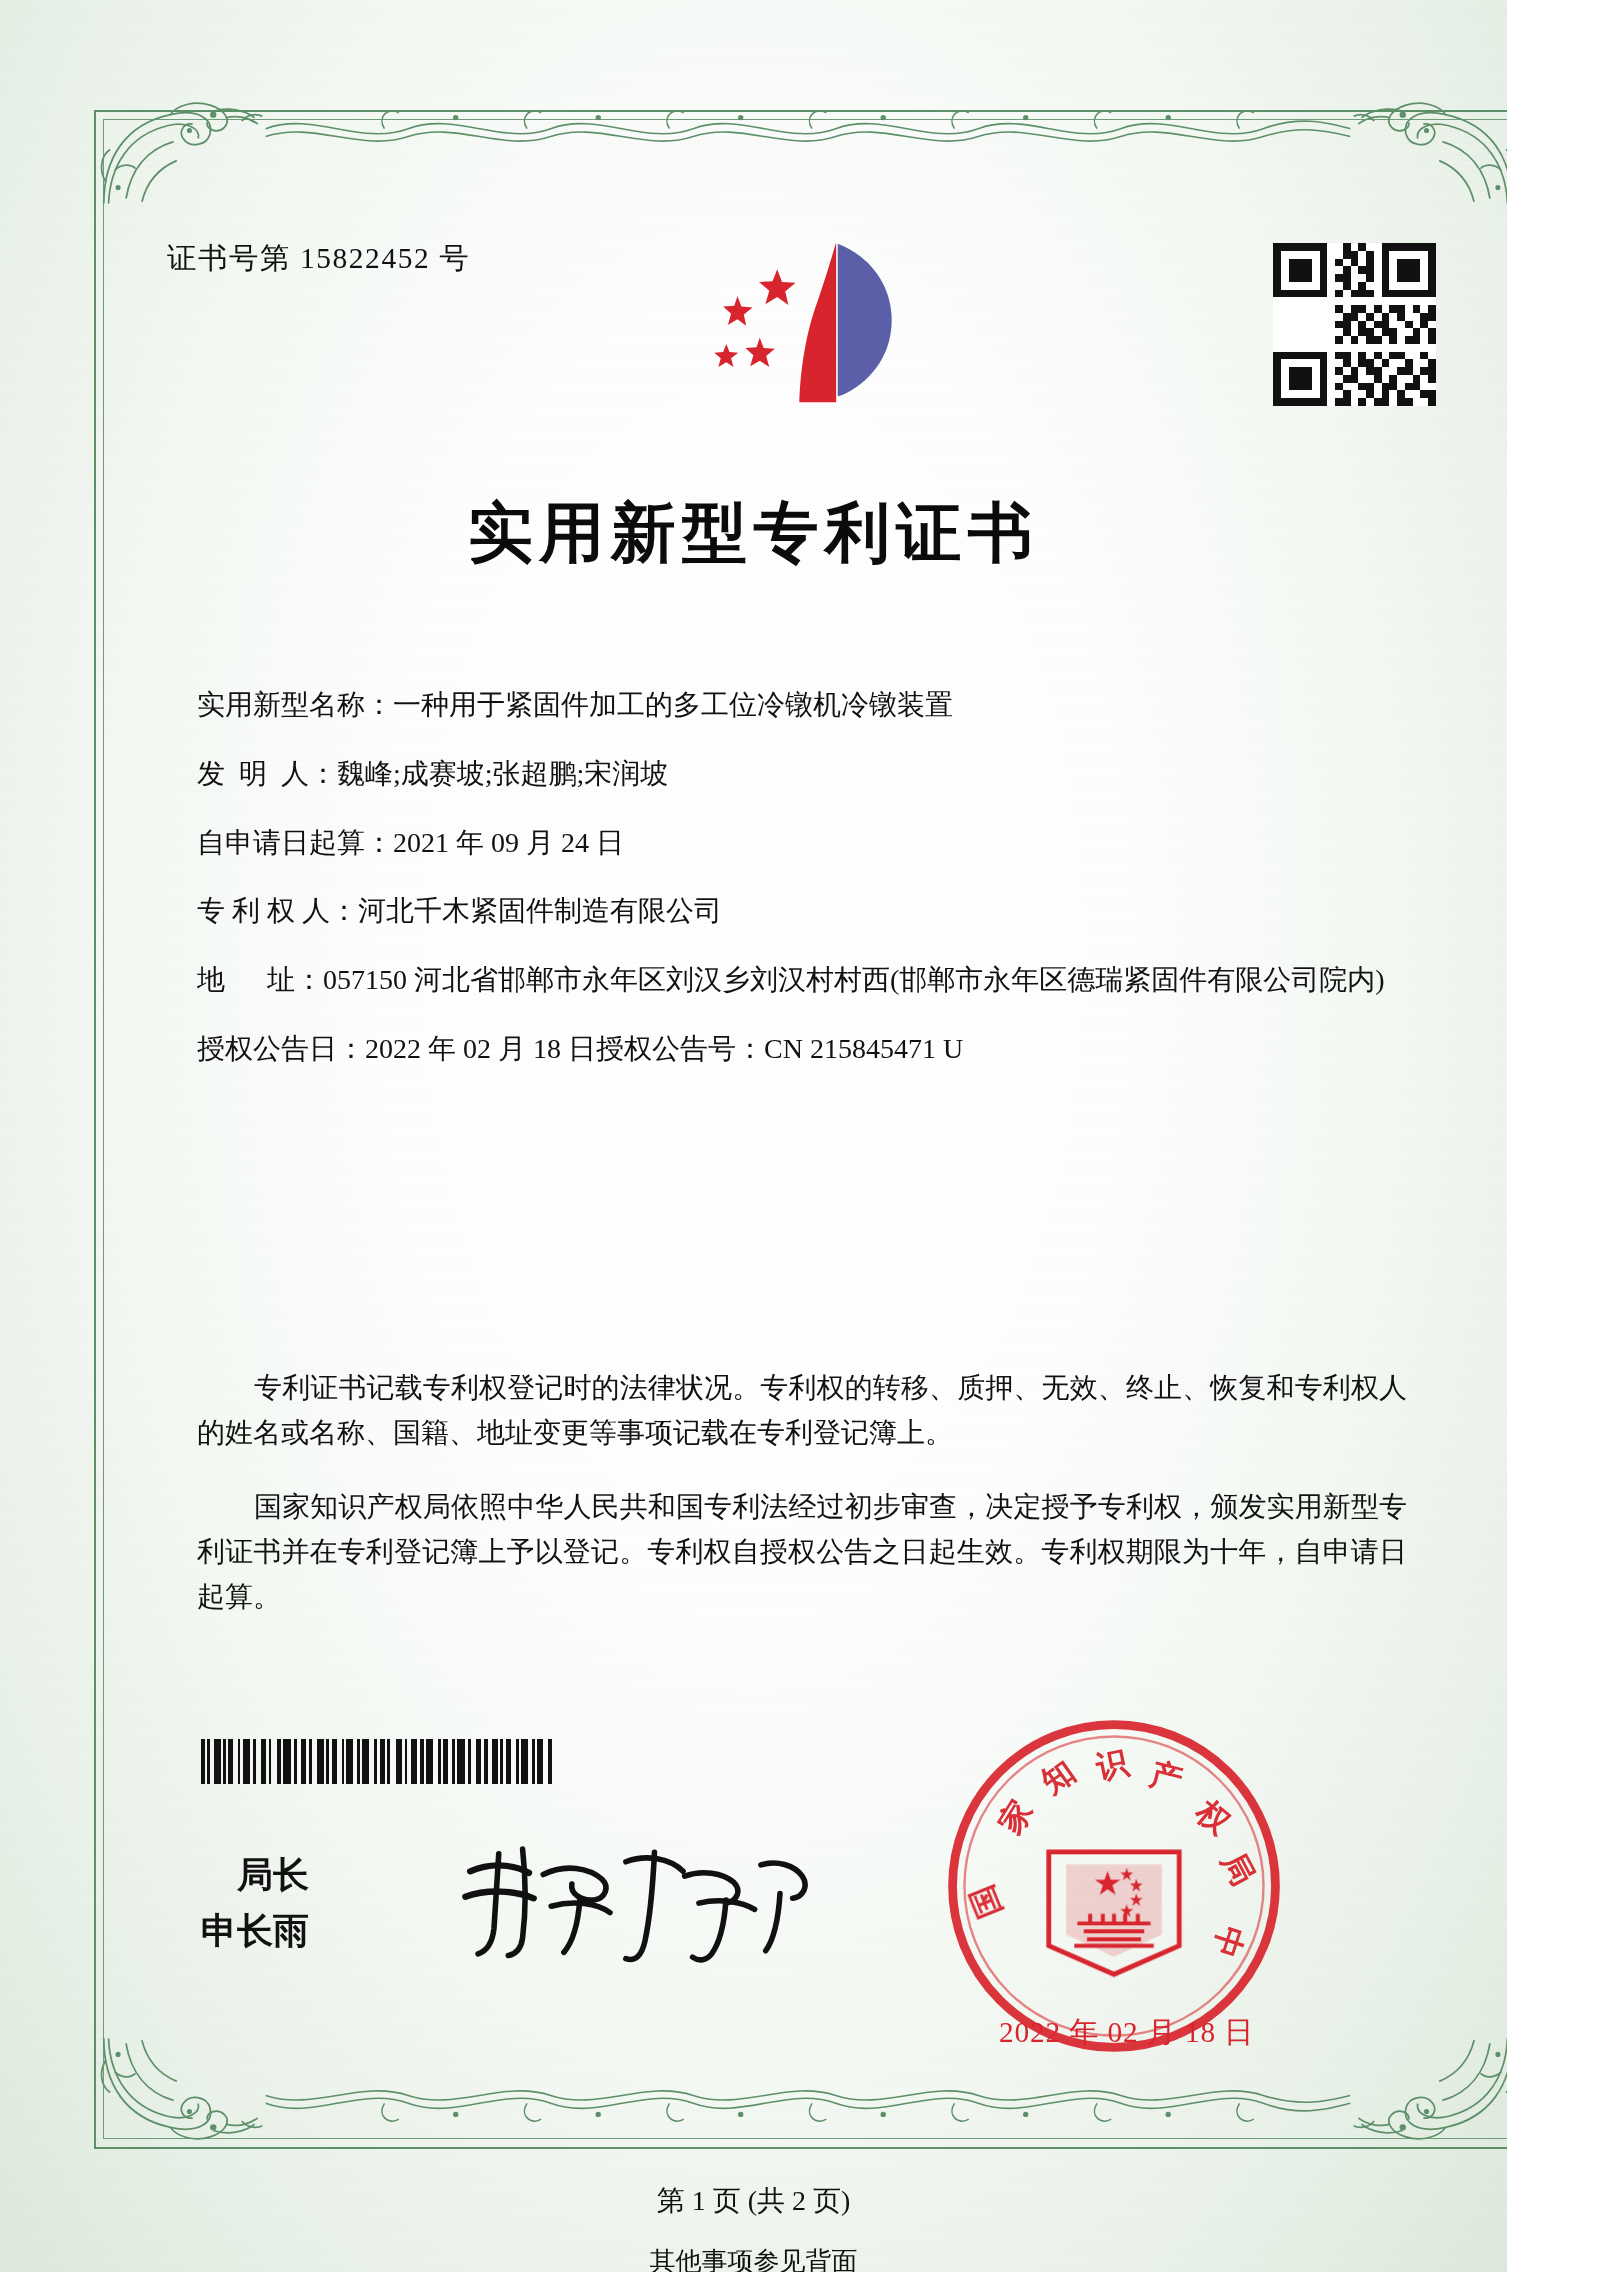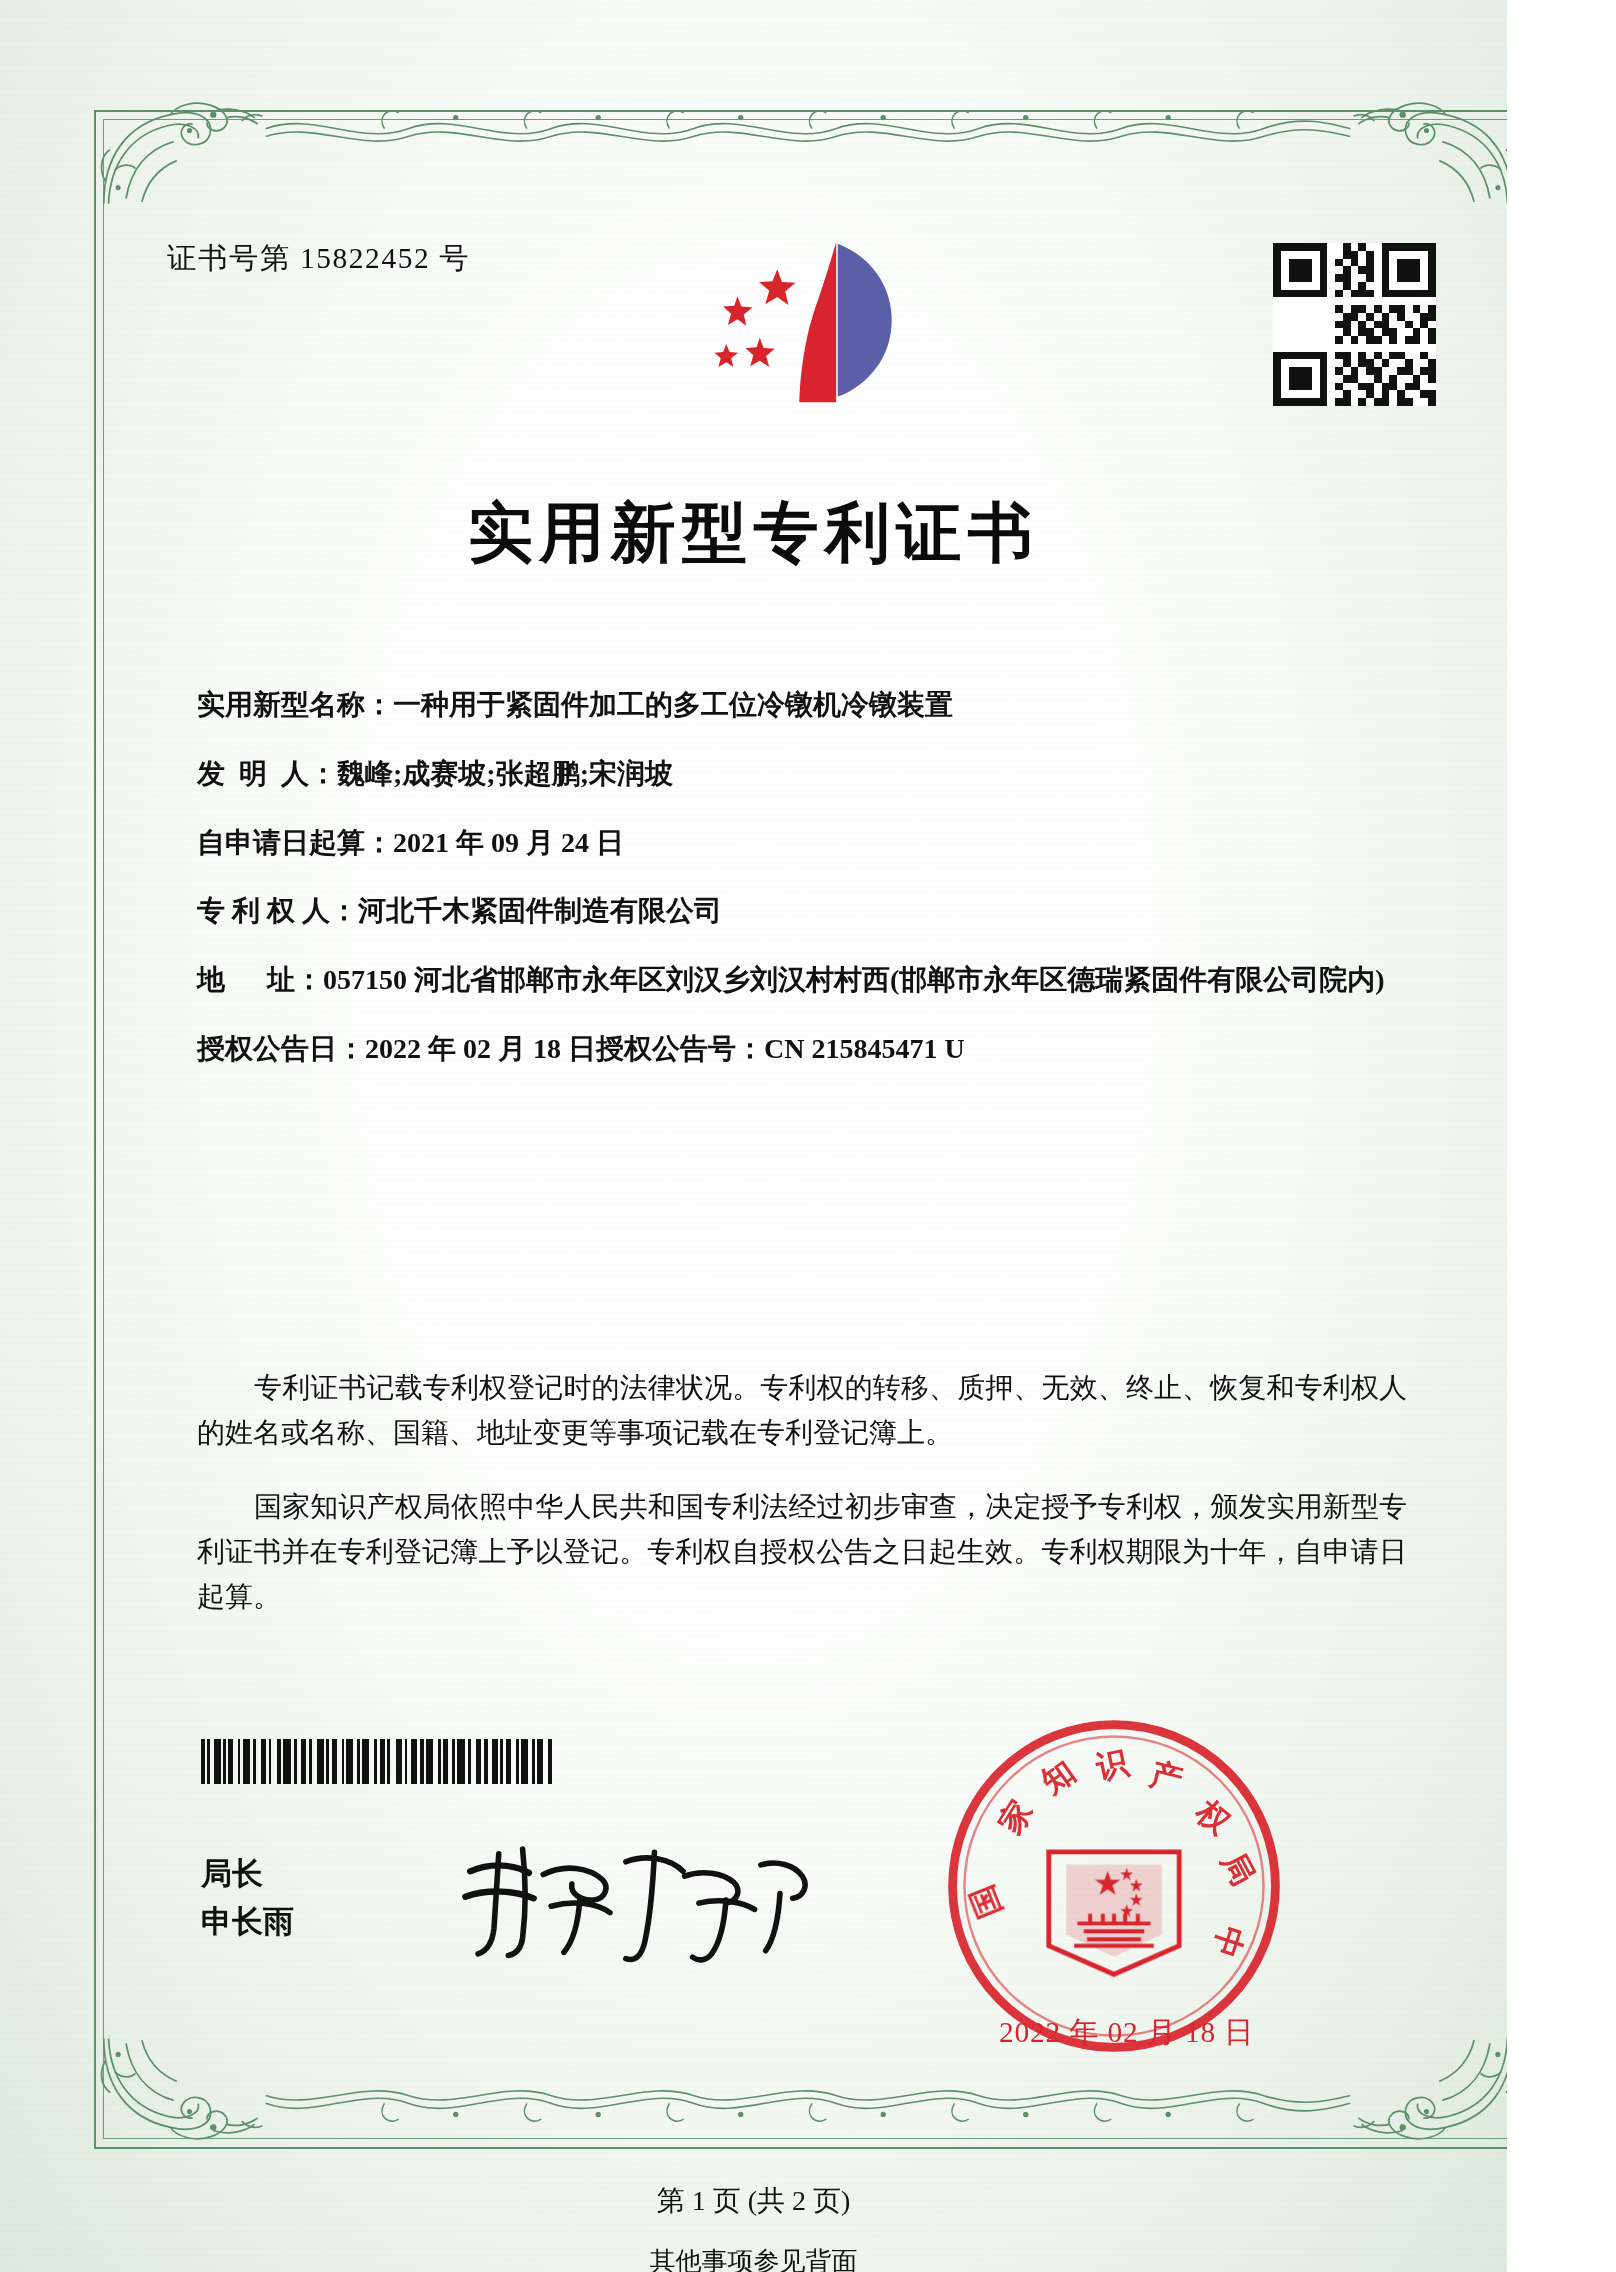--- a/index.html
+++ b/index.html
@@ -129,21 +129,20 @@
     width: 1194px;
     font-family: "Liberation Serif", "DejaVu Serif", serif;
     color: #111;
   }
   .field-row {
     display: flex;
     align-items: center;
     margin-bottom: 31px;
     font-size: 28px;
     line-height: 1.35;
-    font-weight: bold;
   }
   .field-label {
     flex: 0 0 auto;
     white-space: pre;
   }
   .field-value {
     flex: 1 1 auto;
     white-space: pre-wrap;
   }
 
@@ -171,25 +170,26 @@
     display: flex;
     align-items: stretch;
   }
   .barcode i { display: block; background: #111; height: 100%; }
 
   
   .sig-labels {
     position: absolute;
     left: 201px;
     top: 1850px;
-    font-family: Liberation Serif, serif;
-    font-size: 31px;
+    font-family: Liberation Mono, monospace;
+    font-size: 36px;
     font-weight: bold;
     line-height: 1.55;
     color: #111;
+    text-align: right;
   }
   .sig-script {
     position: absolute;
     left: 446px;
     top: 1830px;
     width: 374px;
     height: 143px;
     color: #111;
   }
   .sig-script svg { width: 100%; height: 100%; display: block; }

